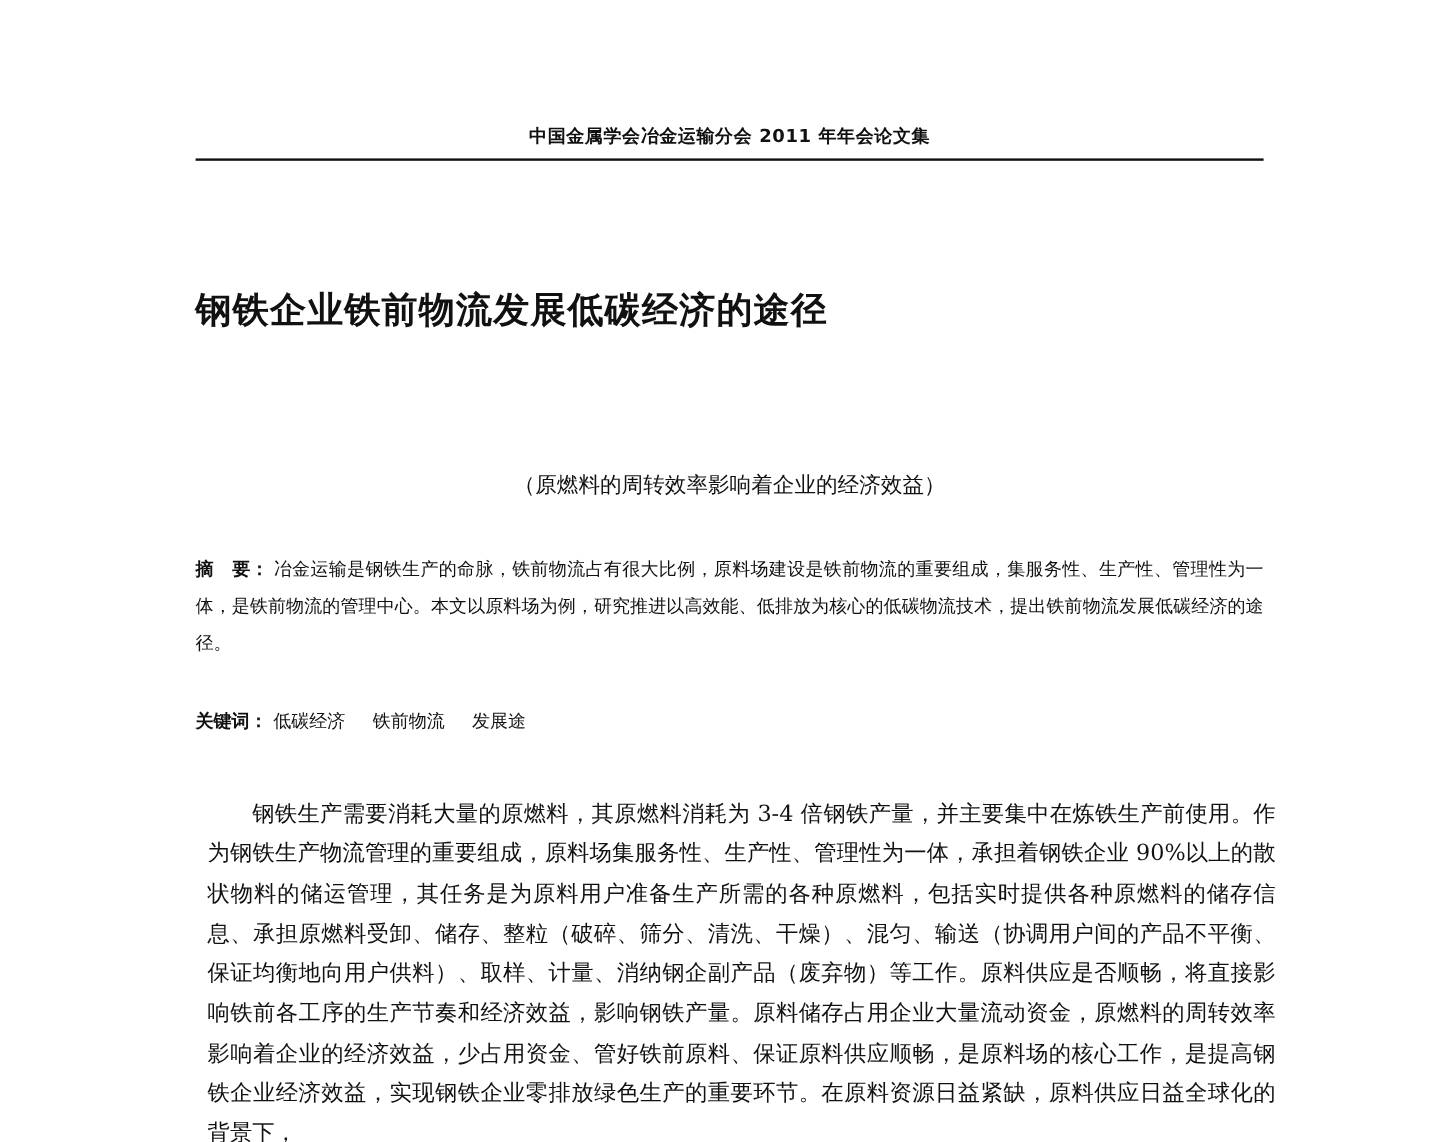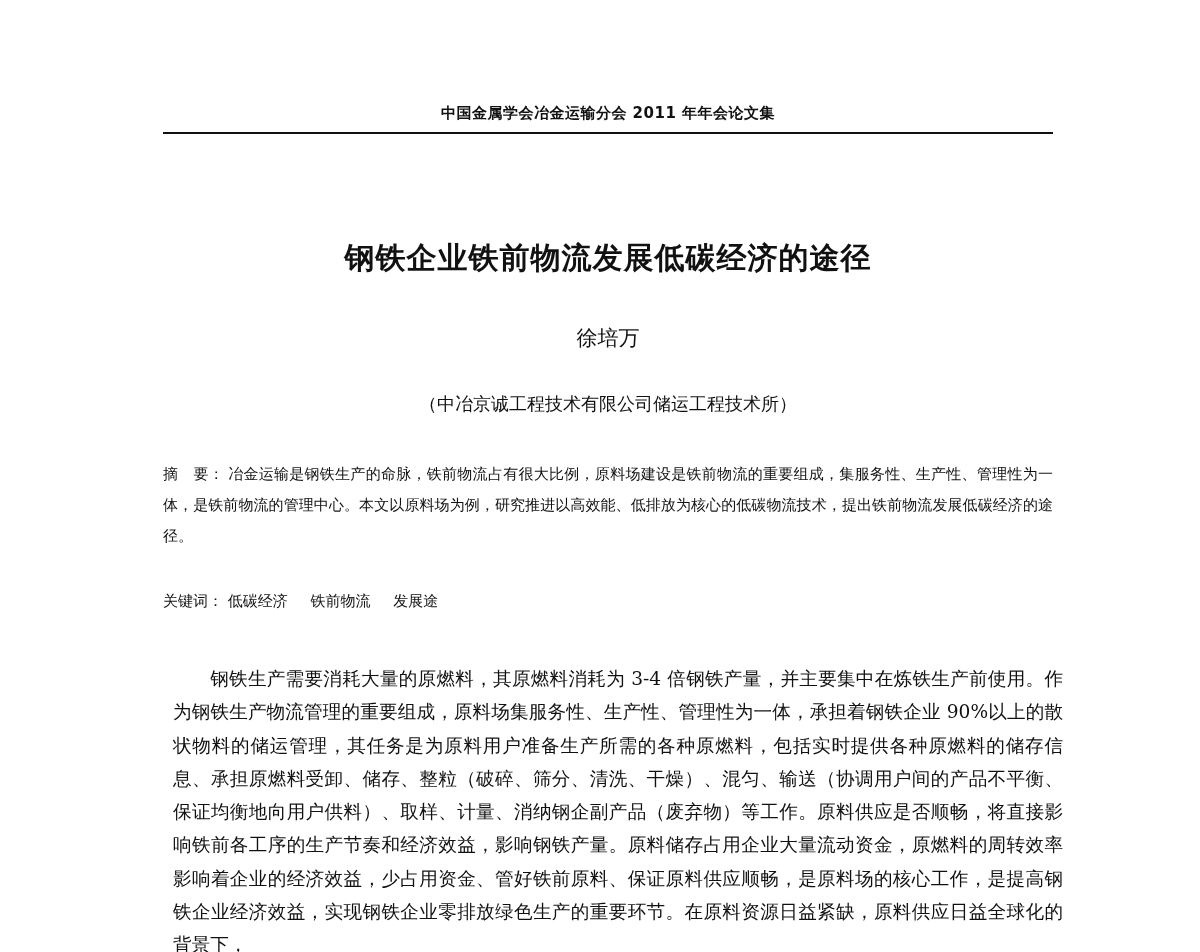--- a/index.html
+++ b/index.html
@@ -38,21 +38,20 @@
       top: 132px;
       width: 890px;
       height: 2px;
       background: #111;
     }
     .title {
       position: absolute;
       left: 163px;
       width: 890px;
       top: 238px;
-      text-align: center;
       font-family: "DejaVu Sans", "Liberation Sans", sans-serif;
       font-weight: bold;
       font-size: 30px;
       letter-spacing: 1px;
     }
     .author {
       position: absolute;
       left: 163px;
       width: 890px;
       top: 324px;
@@ -71,33 +70,33 @@
       position: absolute;
       left: 163px;
       width: 890px;
       top: 459px;
       font-size: 15px;
       line-height: 31px;
       text-align: justify;
       font-family: "DejaVu Sans", "Liberation Sans", sans-serif;
     }
     .abstract .label {
-      font-weight: normal;
+      font-weight: bold;
       margin-right: 4px;
     }
     .keywords {
       position: absolute;
       left: 163px;
       width: 890px;
       top: 592px;
       font-size: 15px;
       font-family: "DejaVu Sans", "Liberation Sans", sans-serif;
     }
     .keywords .label {
-      font-weight: normal;
+      font-weight: bold;
     }
     .keywords .kw {
       margin-right: 18px;
     }
     .body-text {
       position: absolute;
       left: 163px;
       width: 890px;
       top: 652px;
       font-size: 18.6px;
@@ -110,23 +109,22 @@
 </head>
 <body>
 
 <div class="page">
 
   <div class="running-header">中国金属学会冶金运输分会 2011 年年会论文集</div>
   <div class="header-rule"></div>
 
   <h1 class="title" style="margin:0;">钢铁企业铁前物流发展低碳经济的途径</h1>
 
-  <div class="author">徐培万</div>
 
-  <div class="affiliation">（中冶京诚工程技术有限公司储运工程技术所）</div>
+  <div class="affiliation">（原燃料的周转效率影响着企业的经济效益）</div>
 
   <div class="abstract">
     <span class="label">摘　要：</span><span>冶金运输是钢铁生产的命脉，铁前物流占有很大比例，原料场建设是铁前物流的重要组成，集服务性、生产性、管理性为一体，是铁前物流的管理中心。本文以原料场为例，研究推进以高效能、低排放为核心的低碳物流技术，提出铁前物流发展低碳经济的途径。</span>
   </div>
 
   <div class="keywords">
     <span class="label">关键词：</span>
     <span class="kw">低碳经济</span>
     <span class="kw">铁前物流</span>
     <span class="kw">发展途</span>

